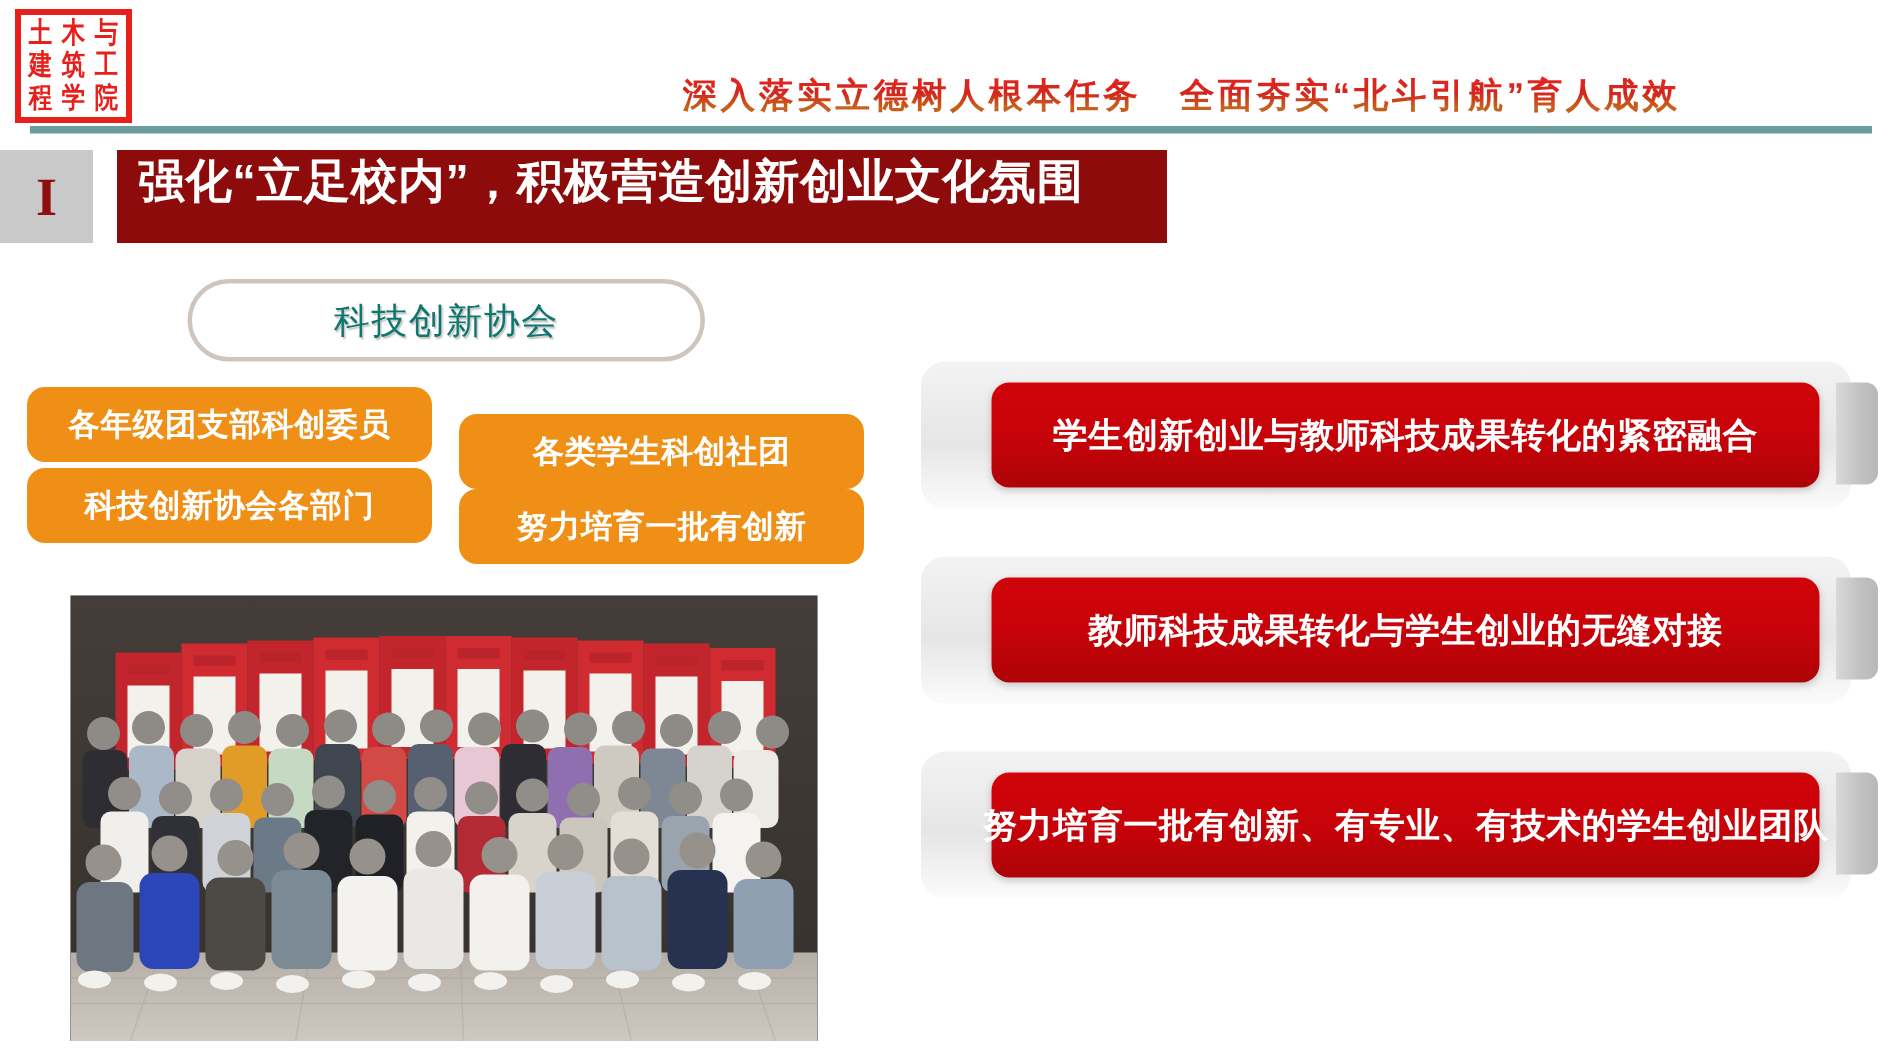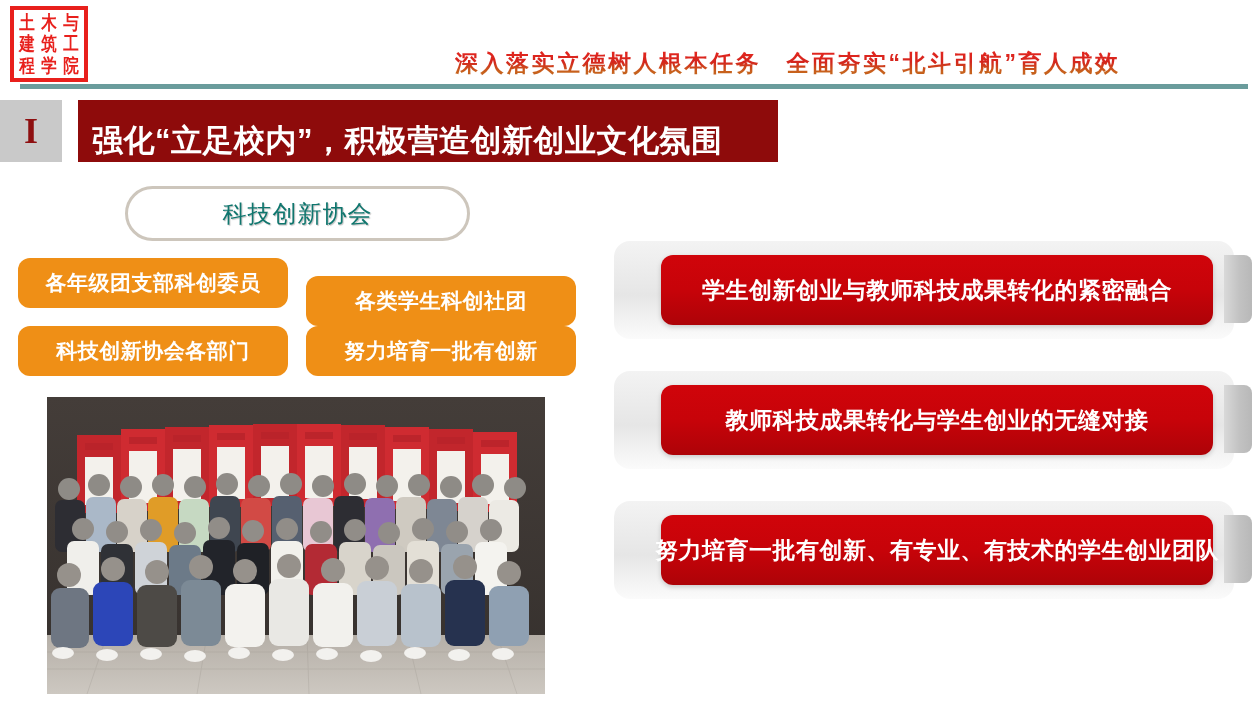--- a/index.html
+++ b/index.html
@@ -90,21 +90,21 @@
     line-height: 1;
   }
   .sec-title {
     position: absolute;
     left: 78px;
     top: 100px;
     width: 700px;
     height: 62px;
     background: #8e0b0b;
     display: flex;
-    align-items: flex-end;
+    align-items: flex-start;
     padding-left: 14px;
     box-sizing: border-box;
   }
   .sec-title span {
     color: #ffffff;
     font-size: 31px;
     font-weight: bold;
     letter-spacing: 0.5px;
     white-space: nowrap;
   }
@@ -145,21 +145,21 @@
   }
   .orange-box span {
     color: #ffffff;
     font-size: 21px;
     font-weight: bold;
     letter-spacing: 0.5px;
     white-space: nowrap;
   }
   .ob-0 { left: 18px;  top: 258px; width: 270px; height: 50px; }
   .ob-1 { left: 306px; top: 276px; width: 270px; height: 50px; }
-  .ob-2 { left: 18px;  top: 326px; width: 270px; height: 50px; }
+  .ob-2 { left: 18px;  top: 312px; width: 270px; height: 50px; }
   .ob-3 { left: 306px; top: 326px; width: 270px; height: 50px; }
 
   
   .photo {
     position: absolute;
     left: 47px;
     top: 397px;
     width: 498px;
     height: 297px;
     overflow: hidden;

